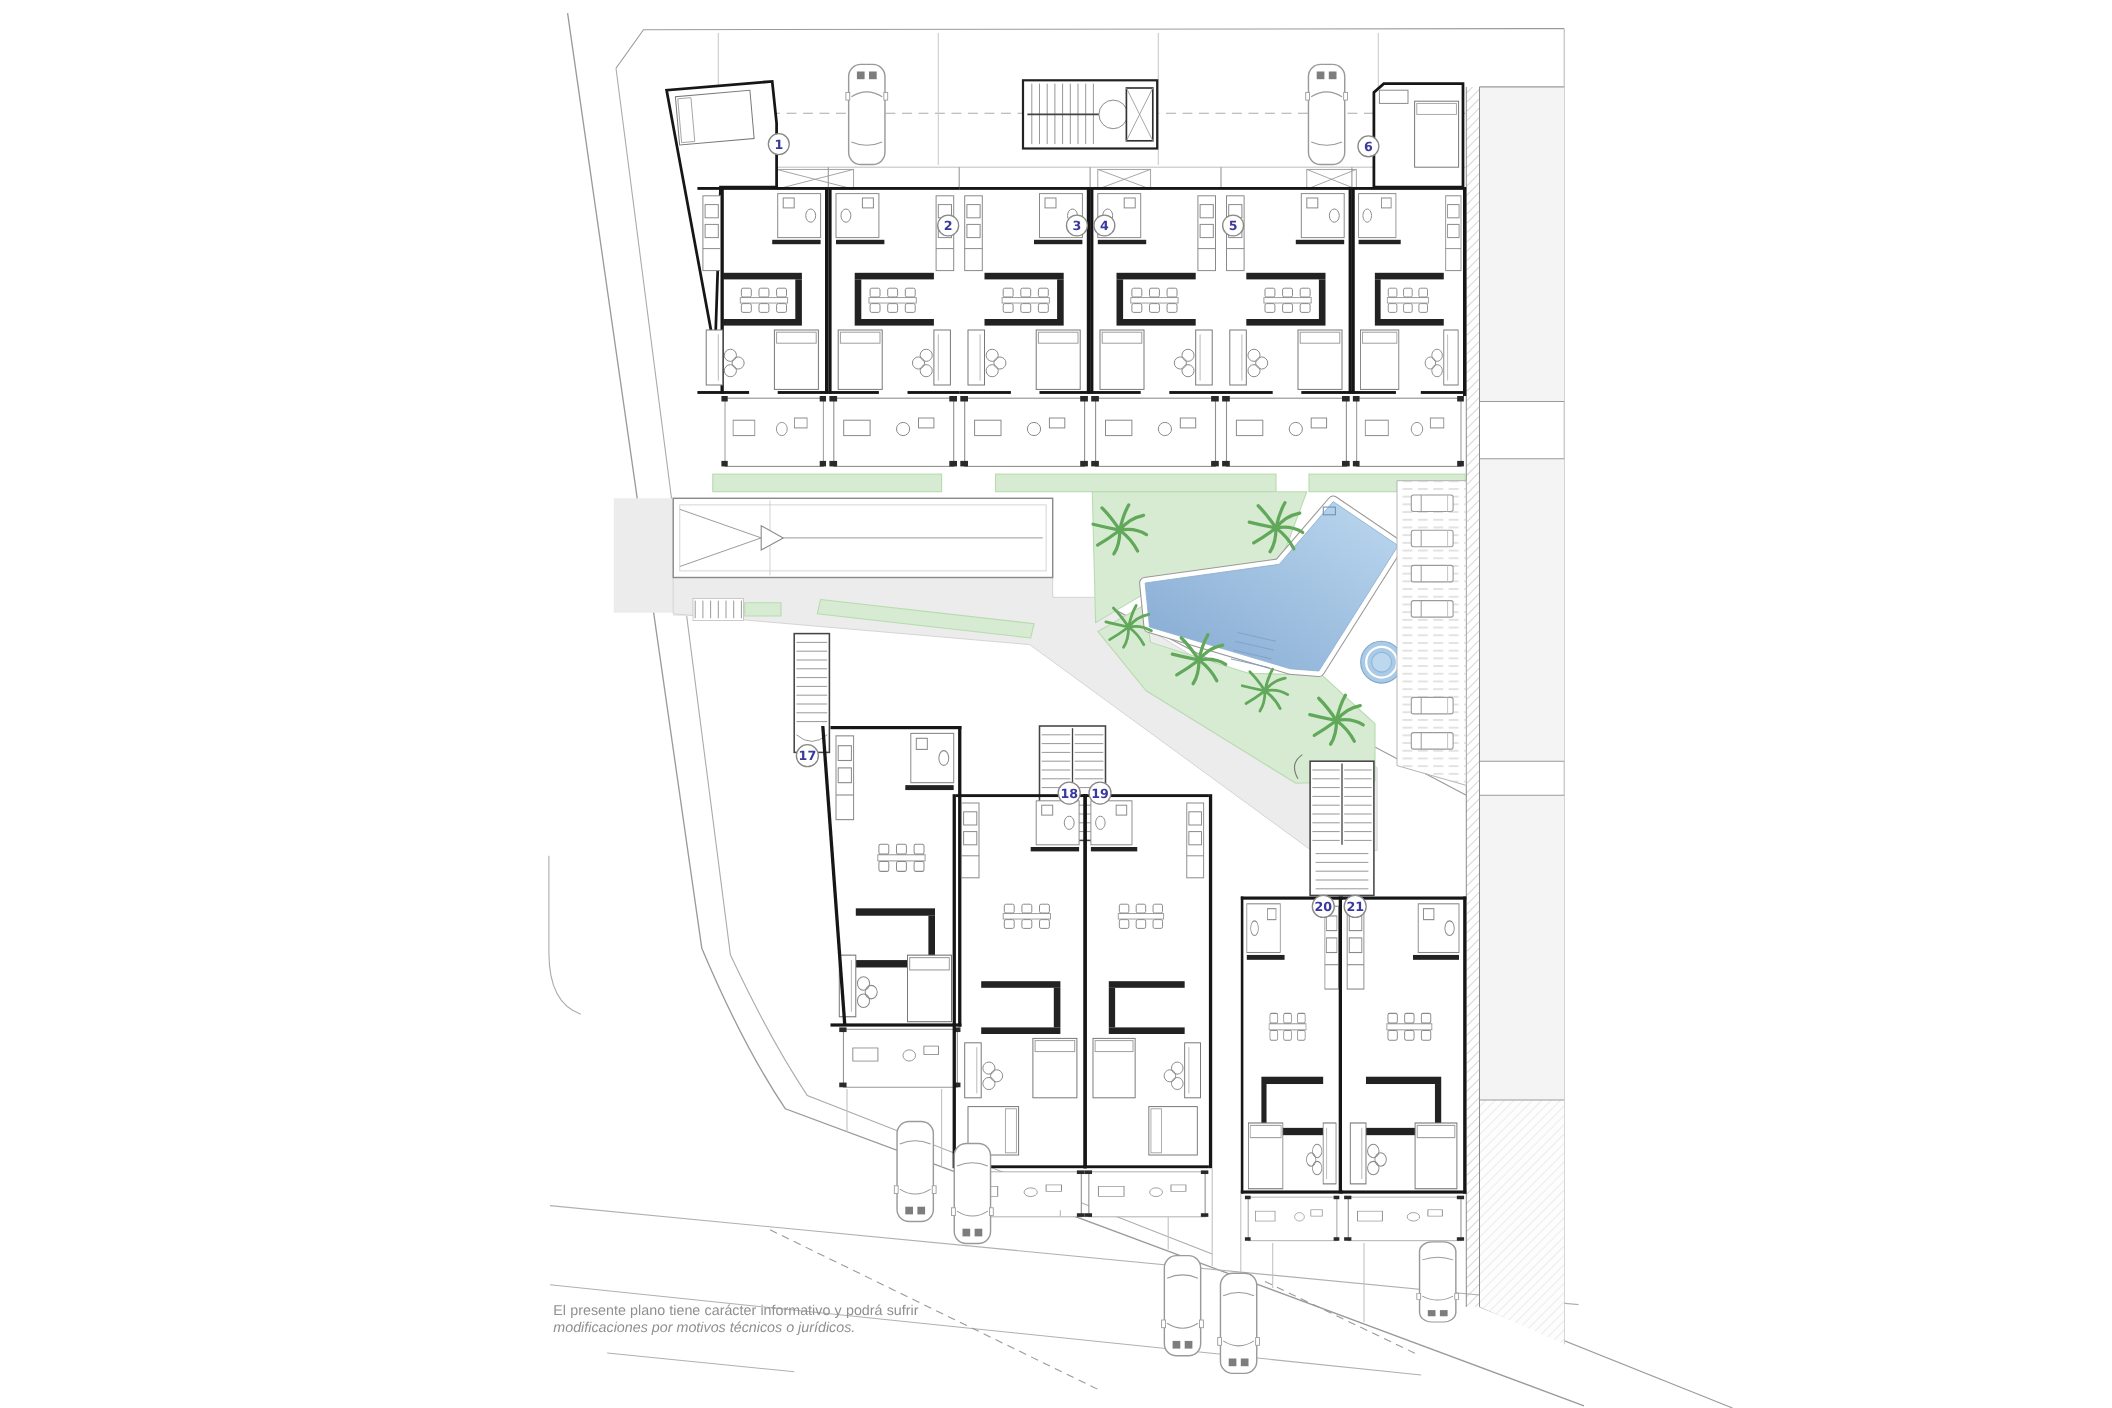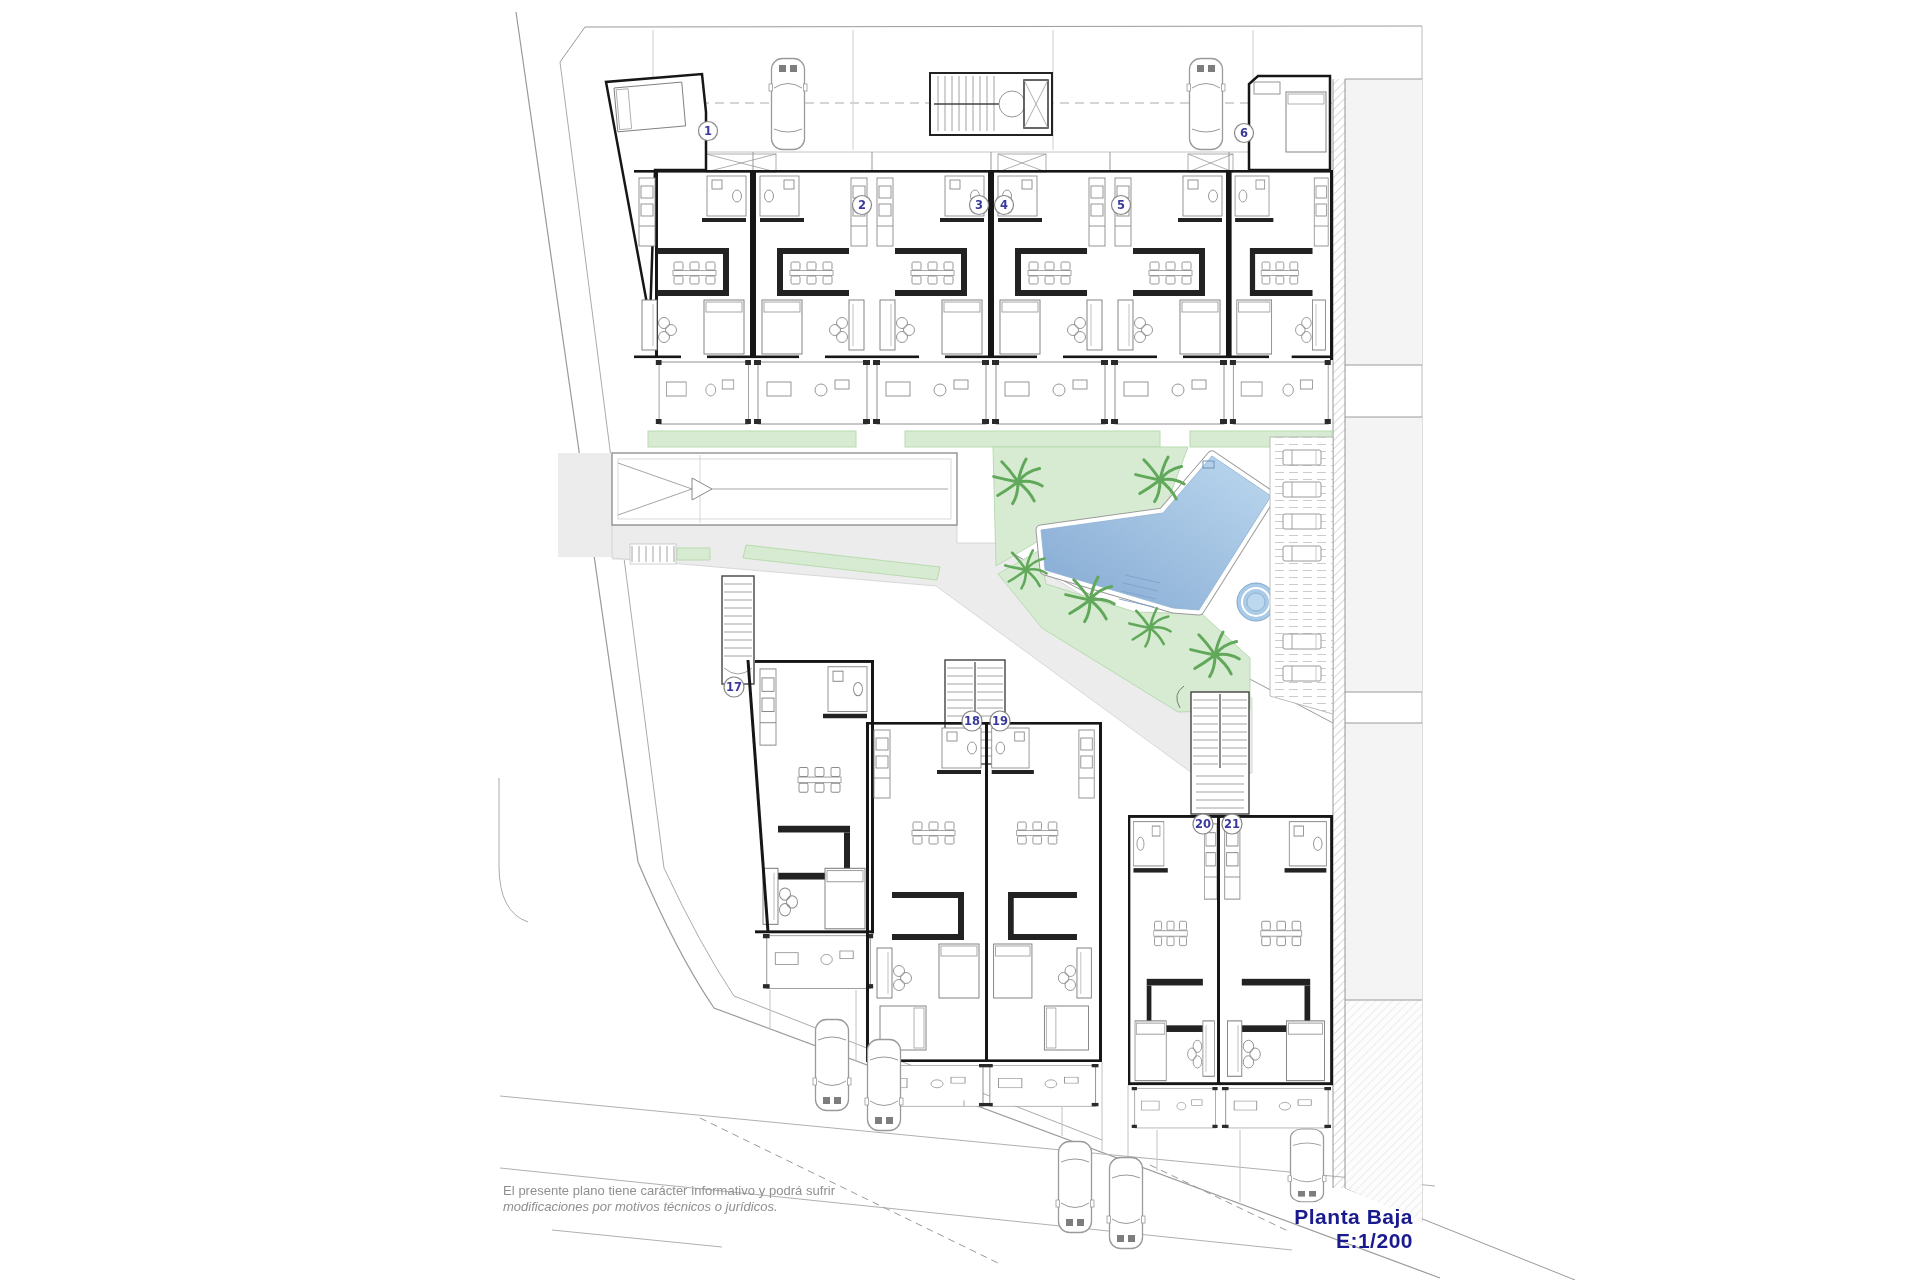--- a/index.html
+++ b/index.html
@@ -392,22 +392,18 @@
           <circle cx="1203" cy="824" r="10" fill="#fff" stroke="#888" stroke-width="1.2"></circle>
           <text x="1203" y="828">20</text>
         </g>
     <g>
           <circle cx="1232" cy="824" r="10" fill="#fff" stroke="#888" stroke-width="1.2"></circle>
           <text x="1232" y="828">21</text>
         </g>
   </g>
 </svg>
 
-  <div class="title-block">
-    <div>Planta Baja</div>
-    <div>E:1/200</div>
-  </div>
 
   <div class="disclaimer">
     <div class="l1">El presente plano tiene carácter informativo y podrá sufrir</div>
     <div class="l2">modificaciones por motivos técnicos o jurídicos.</div>
   </div>
 </div>
 
 </body></html>

